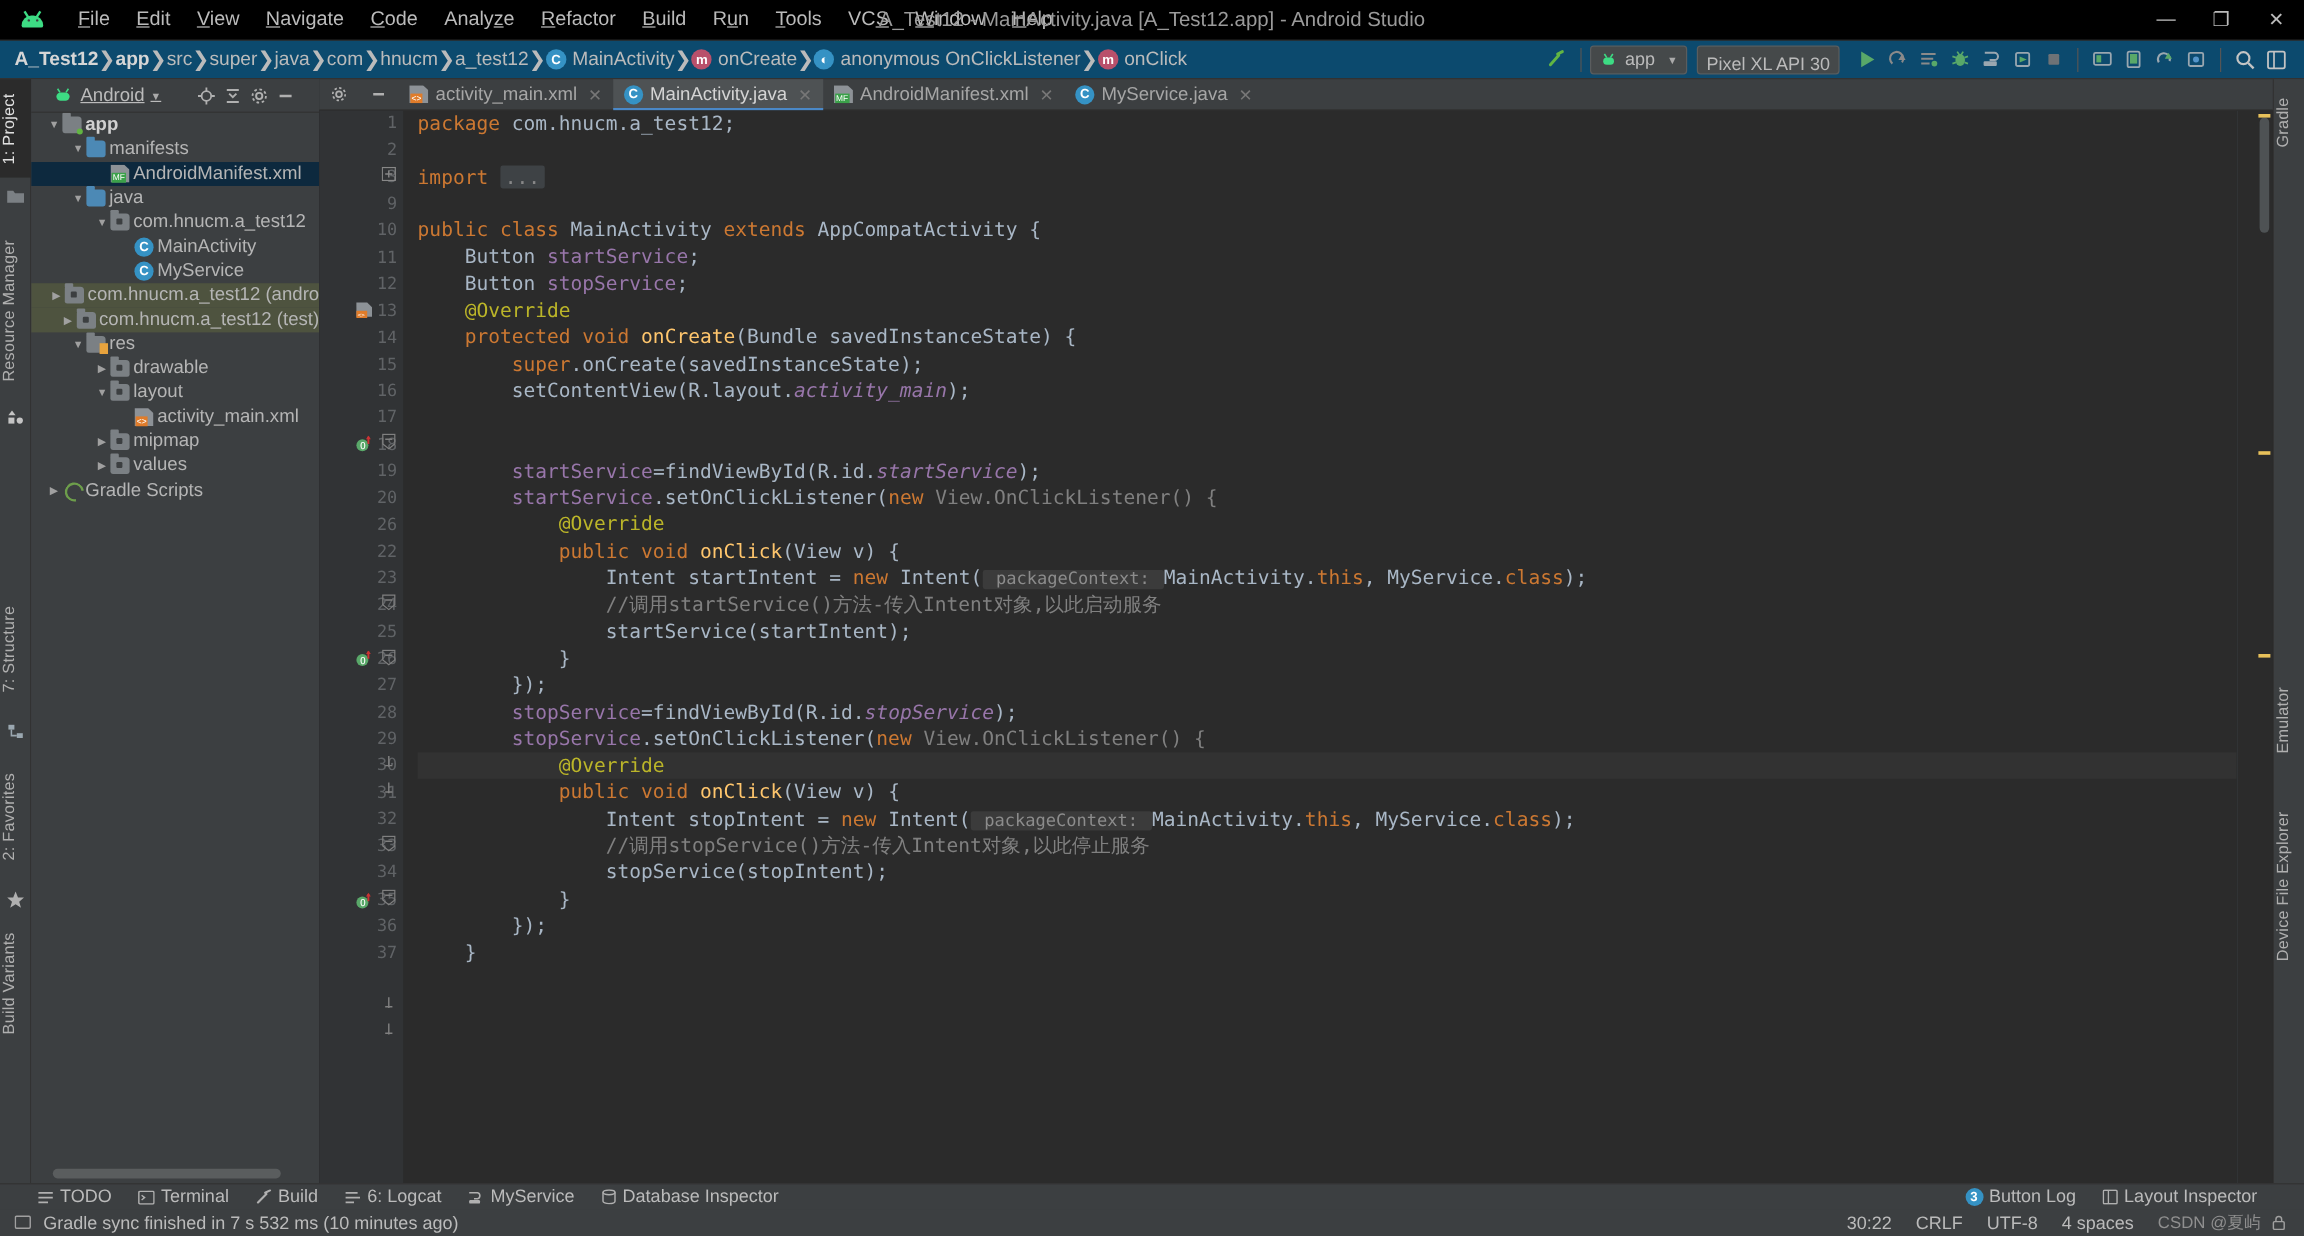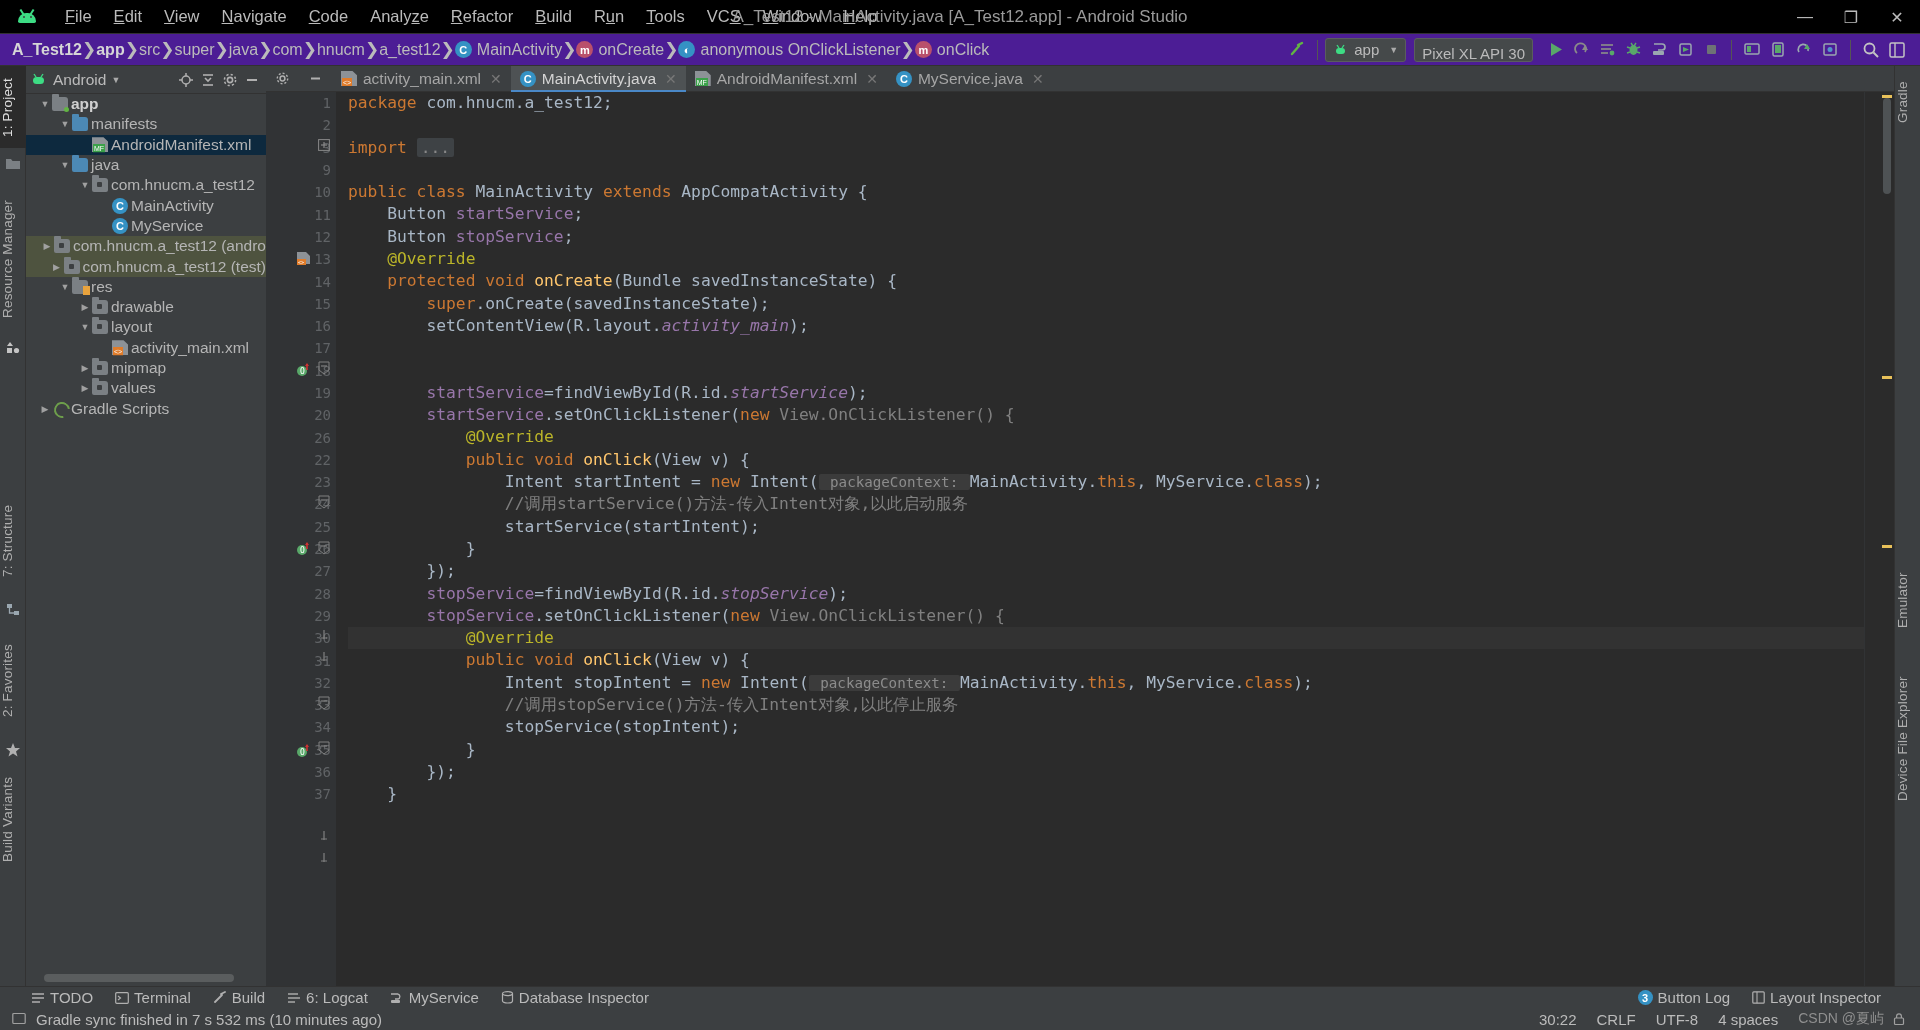--- a/index.html
+++ b/index.html
@@ -44,21 +44,21 @@
   .win-title{
     position:absolute; left:50%; transform:translateX(-50%);
     font-size:17px; color:#9a9a9a; white-space:nowrap;
   }
   .win-ctrl{ position:absolute; right:0; top:0; height:34px; display:flex; align-items:center; }
   .win-ctrl .b{ width:46px; height:34px; display:flex; align-items:center; justify-content:center; color:#bbb; font-size:16px; }
 
   
   .navbar{
     position:absolute; left:0; top:34px; width:1920px; height:32px;
-    background:#4c1d95; display:flex; align-items:center;
+    background:#0c4a6e; display:flex; align-items:center;
     border-bottom:1px solid #323232;
   }
   .crumbs{ display:flex; align-items:center; margin-left:12px; }
   .crumb{ display:flex; align-items:center; font-size:16px; color:#bbbbbb; white-space:nowrap; }
   .crumb.bold{ font-weight:bold; color:#d6d6d6; }
   .crumb .cicon{
     width:17px; height:17px; border-radius:50%; margin-right:5px;
     display:inline-flex; align-items:center; justify-content:center;
     font-size:11px; color:#fff; font-weight:bold; flex:none;
   }
@@ -95,22 +95,23 @@
     position:absolute; right:0; top:66px; width:26px; bottom:44px;
     background:#3c3f41; border-left:1px solid #323232;
   }
 
   
   .project{
     position:absolute; left:26px; top:66px; width:240px; bottom:44px;
     background:#3c3f41;
   }
   .proj-head{
-    height:28px; display:flex; align-items:center; padding:0 4px;
+    height:28px; display:flex; align-items:center; padding:0 18px;
     border-bottom:1px solid #323232;
+    text-decoration:underline;
   }
   .proj-head .t{ font-size:15.5px; color:#bbb; margin-left:6px; }
   .proj-head .caret{ font-size:9px; margin-left:5px; color:#aaa; }
   .proj-head .acts{ margin-left:auto; display:flex; align-items:center; gap:2px; }
   .hicon{ width:20px; height:20px; display:flex; align-items:center; justify-content:center; }
 
   .tree{ position:absolute; left:0; top:28px; right:0; bottom:16px; overflow:hidden; font-size:15.5px; }
   .trow{ height:20.3px; display:flex; align-items:center; white-space:nowrap; padding-left:4px; }
   .trow.sel{ background:#0d293e; }
   .trow.grp{ background:#4e533f; }

